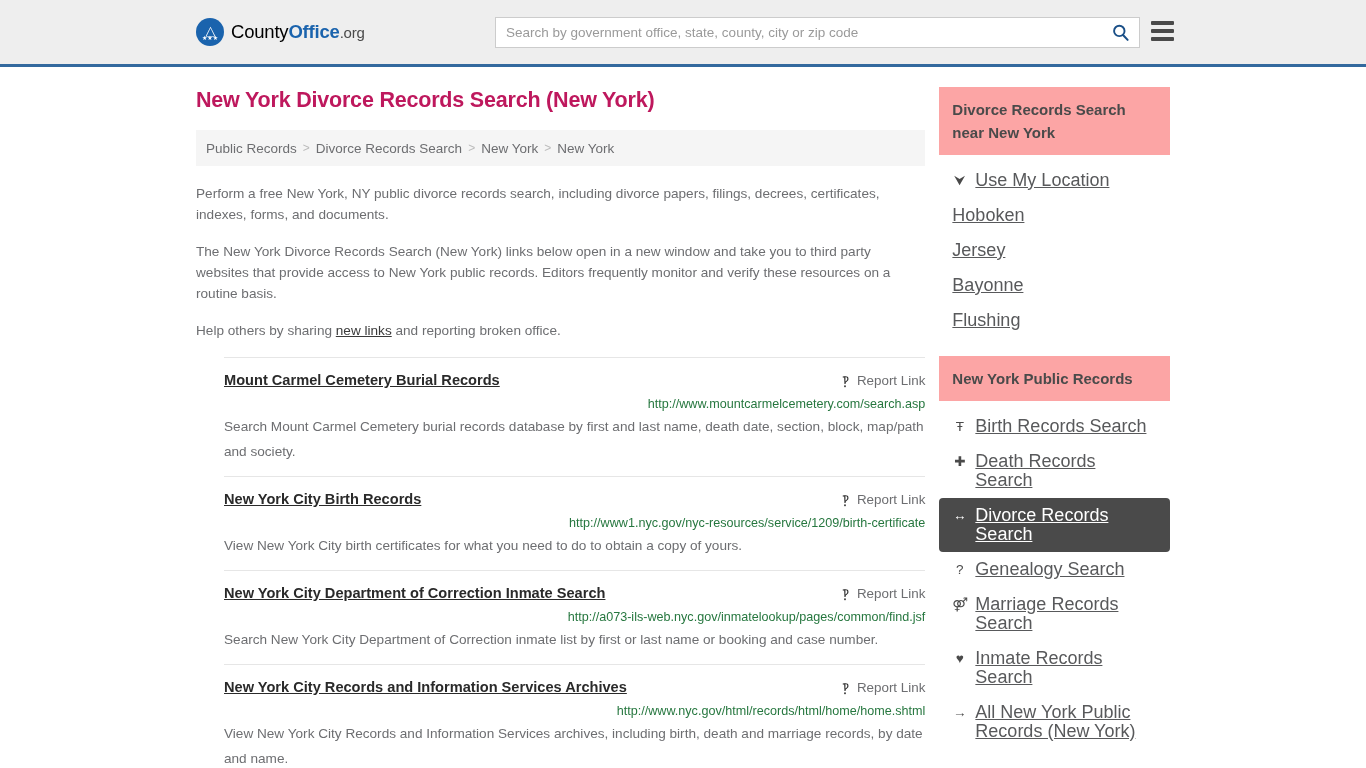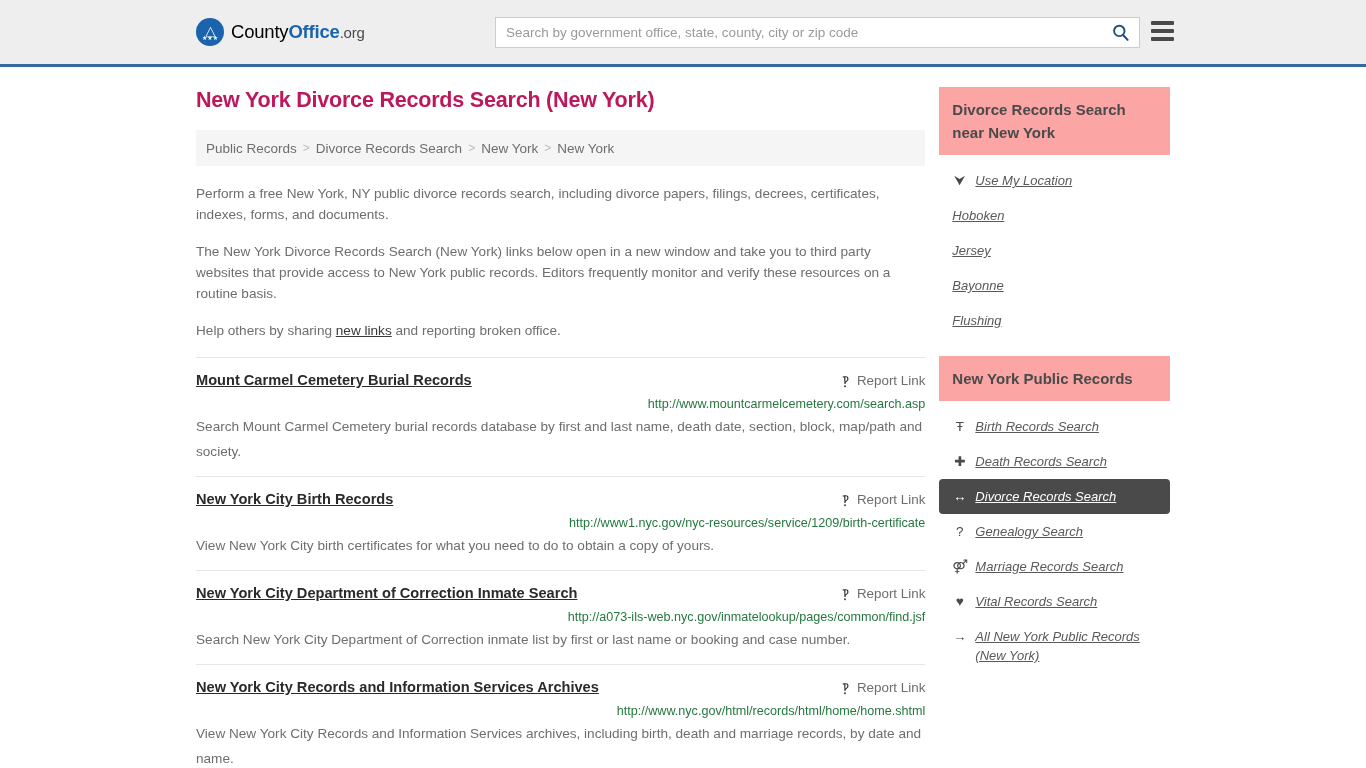--- a/index.html
+++ b/index.html
@@ -154,20 +154,21 @@
     line-height: 21px;
     color: #6d6e71;
     margin-bottom: 16px;
   }
   .intro a { color: #3a3a3a; text-decoration: underline; font-weight: normal; }
 
   
   .result {
     border-top: 1px solid #e6e6e6;
     padding: 13px 0 12px 0;
+    margin-left: 28px;
   }
   .result:first-of-type { border-top: 1px solid #e6e6e6; }
   .result-head {
     display: flex;
     justify-content: space-between;
     align-items: flex-start;
   }
   .result-title {
     font-size: 14.6px;
     font-weight: bold;
@@ -234,25 +235,24 @@
   }
   .side-item .ico {
     width: 15px;
     flex: 0 0 15px;
     text-align: center;
     color: #4a4a4a;
     font-size: 13.5px;
     line-height: 19px;
   }
   .side-item .lbl {
-    font-size: 13px;
+    font-size: 18px;
     color: #58595b;
     text-decoration: underline;
     line-height: 19px;
-    font-style: italic;
   }
   .side-item.no-icon { padding-left: 13px; }
   .side-item.active {
     background: #4a4a4a;
   }
   .side-item.active .lbl { color: #ffffff; }
   .side-item.active .ico { color: #ffffff; }
 </style>
 </head>
 <body>
@@ -421,21 +421,21 @@
           </li>
           <li>
             <a href="#" class="side-item">
               <span class="ico">⚤</span>
               <span class="lbl">Marriage Records Search</span>
             </a>
           </li>
           <li>
             <a href="#" class="side-item">
               <span class="ico">♥</span>
-              <span class="lbl">Vital Records Search</span>
+              <span class="lbl">Inmate Records Search</span>
             </a>
           </li>
           <li>
             <a href="#" class="side-item">
               <span class="ico">→</span>
               <span class="lbl">All New York Public Records (New York)</span>
             </a>
           </li>
         </ul>
     </div>

